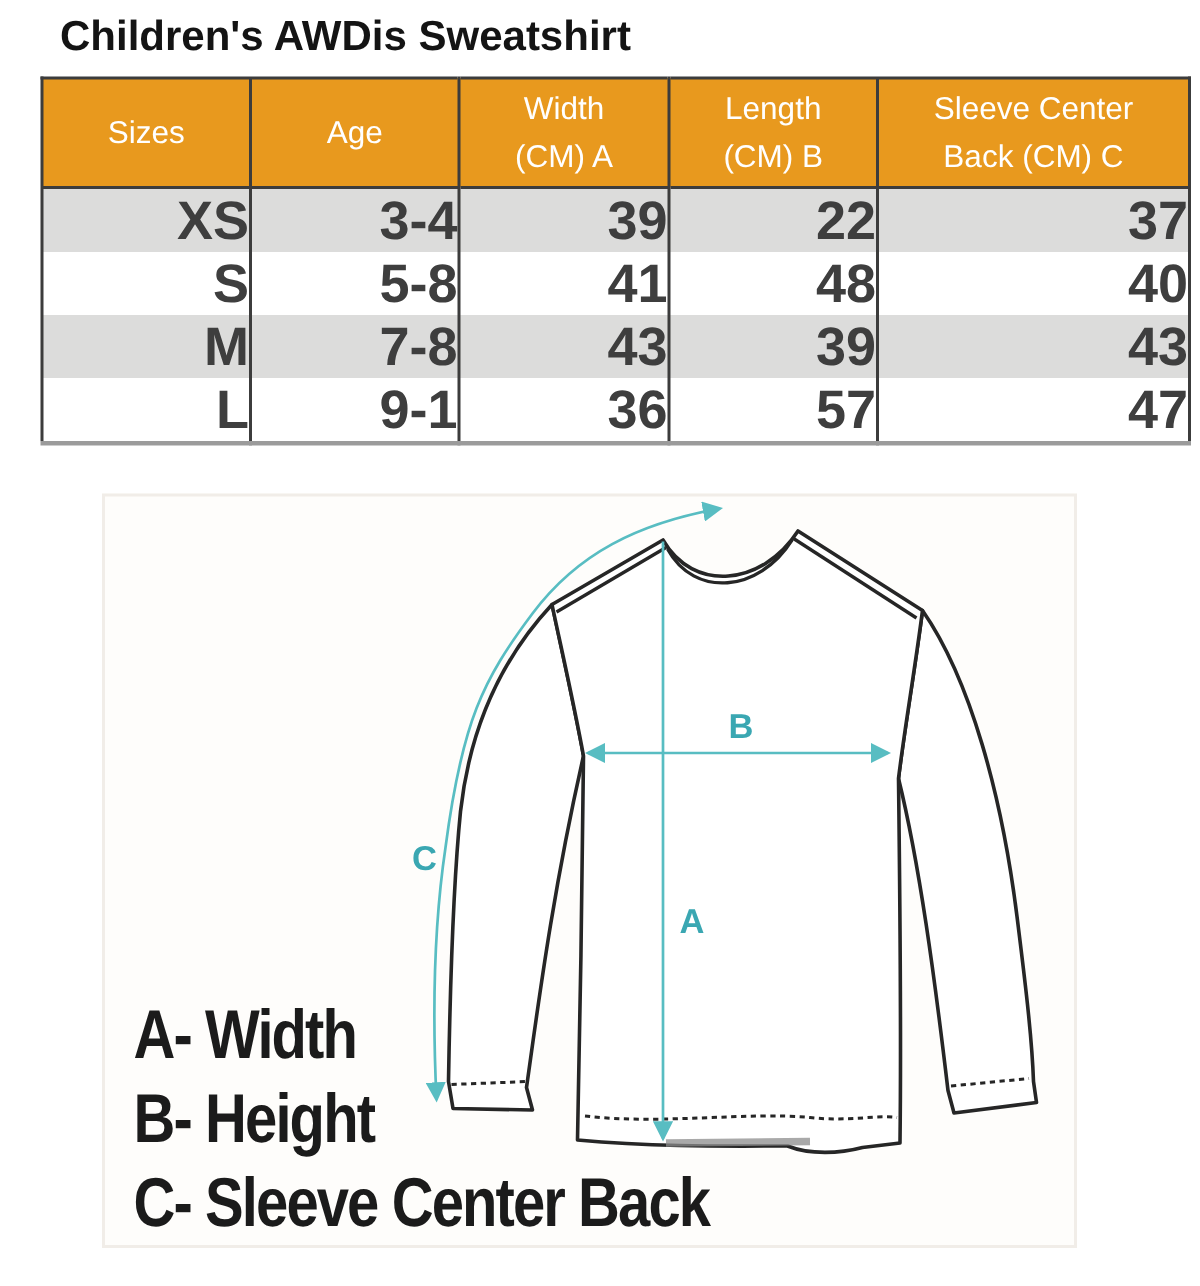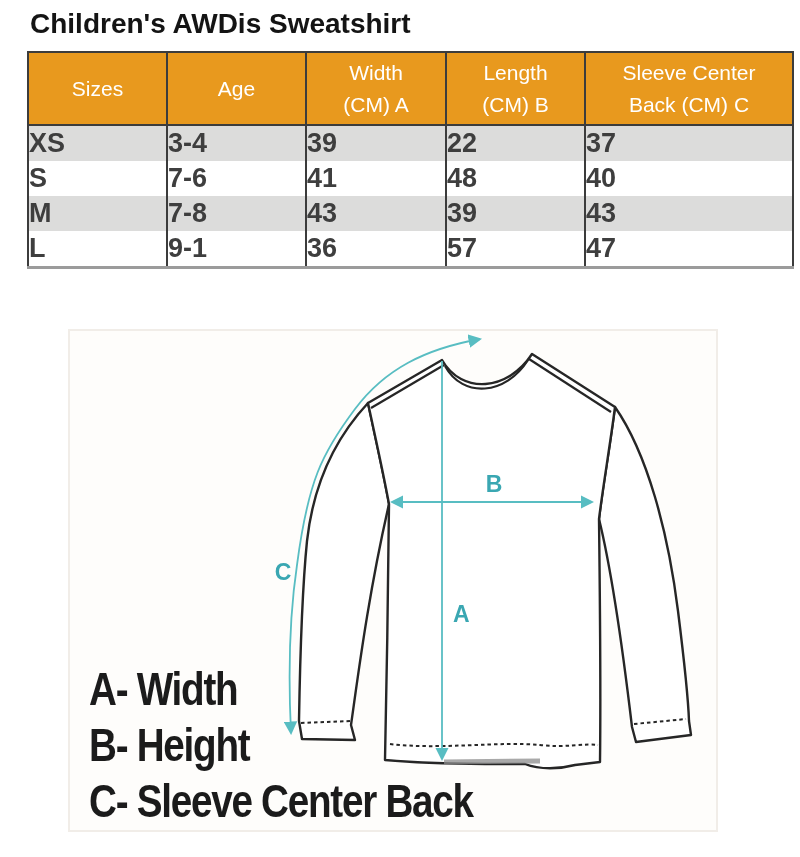--- a/index.html
+++ b/index.html
@@ -10,21 +10,21 @@
   }
   .page {
     position: relative;
     width: 800px;
     height: 857px;
     background: #ffffff;
     overflow: hidden;
   }
   .page-title {
     position: absolute;
-    left: 30px;
+    left: 40px;
     top: 8px;
     font-size: 28px;
     font-weight: 700;
     color: #141414;
     letter-spacing: 0px;
     margin: 0;
   }
   table.size-table {
     position: absolute;
     left: 27px;
@@ -43,24 +43,24 @@
     line-height: 1.5;
     white-space: pre-line;
     height: 71px;
     text-align: center;
     vertical-align: middle;
     border-left: 2px solid #3c3c3c;
     border-bottom: 2px solid #3c3c3c;
     padding: 0;
   }
   .size-table td {
-    font-size: 27px;
+    font-size: 36px;
     font-weight: 700;
     color: #3e3e3e;
-    text-align: left;
+    text-align: right;
     vertical-align: middle;
     height: 35px;
     padding: 0;
     border-left: 2px solid #3c3c3c;
   }
   .size-table th:first-child,
   .size-table td:first-child { border-left: none; margin-top: 12px; }
   .size-table tbody tr:nth-child(odd)  td { background: #dcdcdb; }
   .size-table tbody tr:nth-child(even) td { background: #ffffff; }
 
@@ -126,21 +126,21 @@
     <tbody>
       <tr>
         <td>XS</td>
         <td>3-4</td>
         <td>39</td>
         <td>22</td>
         <td>37</td>
       </tr>
       <tr>
         <td>S</td>
-        <td>7-6</td>
+        <td>5-8</td>
         <td>41</td>
         <td>48</td>
         <td>40</td>
       </tr>
       <tr>
         <td>M</td>
         <td>7-8</td>
         <td>43</td>
         <td>39</td>
         <td>43</td>

